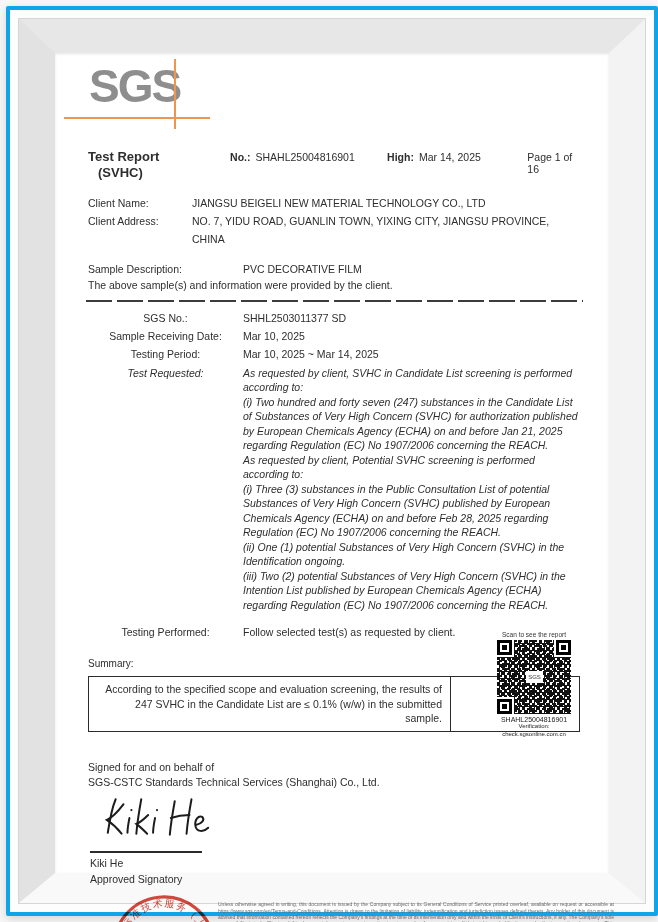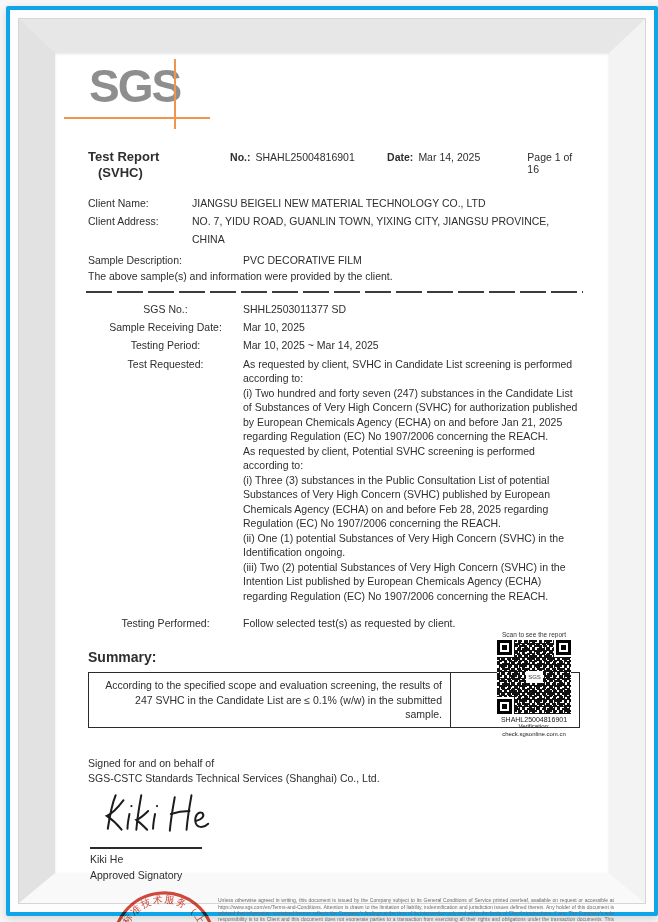--- a/index.html
+++ b/index.html
@@ -39,38 +39,38 @@
   .hdr-title .l2{padding-left:10px;}
   .hdr-no{width:168px;padding-top:2px;}
   .hdr-date{width:150px;padding-top:2px;}
   .hdr-page{margin-left:auto;padding-top:2px;}
   .blbl{font-weight:bold;margin-right:5px;}
 
   
   .client{margin-top:12px;line-height:1.75;}
   .crow{display:flex;gap:24px;}
   .crow .lbl{width:80px;flex:none;}
-  .sample{margin-top:3px;line-height:1.6;}
+  .sample{margin-top:12px;line-height:1.6;}
   .srow{display:flex;}
   .srow .lbl{width:155px;flex:none;}
   .dashline{margin:6px 0 4px -2px;height:2px;
     background:repeating-linear-gradient(90deg,#3c3c3c 0 26px,transparent 26px 31px);}
 
   
   .kv{display:flex;line-height:1.7;}
   .kv .lbl{width:155px;flex:none;text-align:center;}
   .kv .val{width:340px;}
-  .kv.multi{line-height:1.38;margin-top:2px;}
+  .kv.multi{line-height:1.38;margin-top:2px;font-style:italic;}
   .preline{white-space:pre-line;}
   .details{margin-top:8px;}
   .perf{margin-top:12px;}
 
   
   .summary{margin-top:16px;}
-  .sum-h{font-weight:bold;font-size:14px;}
+  .sum-h{font-weight:normal;font-size:10px;}
   .sum-box{display:flex;border:1.5px solid #2b2b2b;margin-top:7px;width:492px;box-sizing:border-box;}
   .sum-text{width:362px;box-sizing:border-box;padding:5px 8px;line-height:1.4;border-right:1.5px solid #2b2b2b;text-align:right;}
   .sum-pass{flex:1;display:flex;align-items:center;justify-content:center;font-size:11px;}
 
   
   .signed{margin-top:28px;line-height:1.4;}
   .sig-area{position:relative;height:100px;}
   .sig-svg{position:absolute;left:6px;top:4px;}
   .sig-line{position:absolute;left:2px;top:62px;width:112px;height:2px;background:#2b2b2b;}
   .sig-name{position:absolute;left:2px;top:68px;}
@@ -115,21 +115,21 @@
 
         <div class="hdr">
           <div class="hdr-title">
             <div>Test Report</div>
             <div class="l2">(SVHC)</div>
           </div>
           <div class="hdr-no">
             <span class="blbl">No.:</span><span>SHAHL25004816901</span>
           </div>
           <div class="hdr-date">
-            <span class="blbl">Date:</span><span>Mar 14, 2025</span>
+            <span class="blbl">High:</span><span>Mar 14, 2025</span>
           </div>
           <div class="hdr-page">Page 1 of 16</div>
         </div>
 
         <div class="client">
           <div class="crow">
             <span class="lbl">Client Name:</span>
             <span>JIANGSU BEIGELI NEW MATERIAL TECHNOLOGY CO., LTD</span>
           </div>
           <div class="crow">

